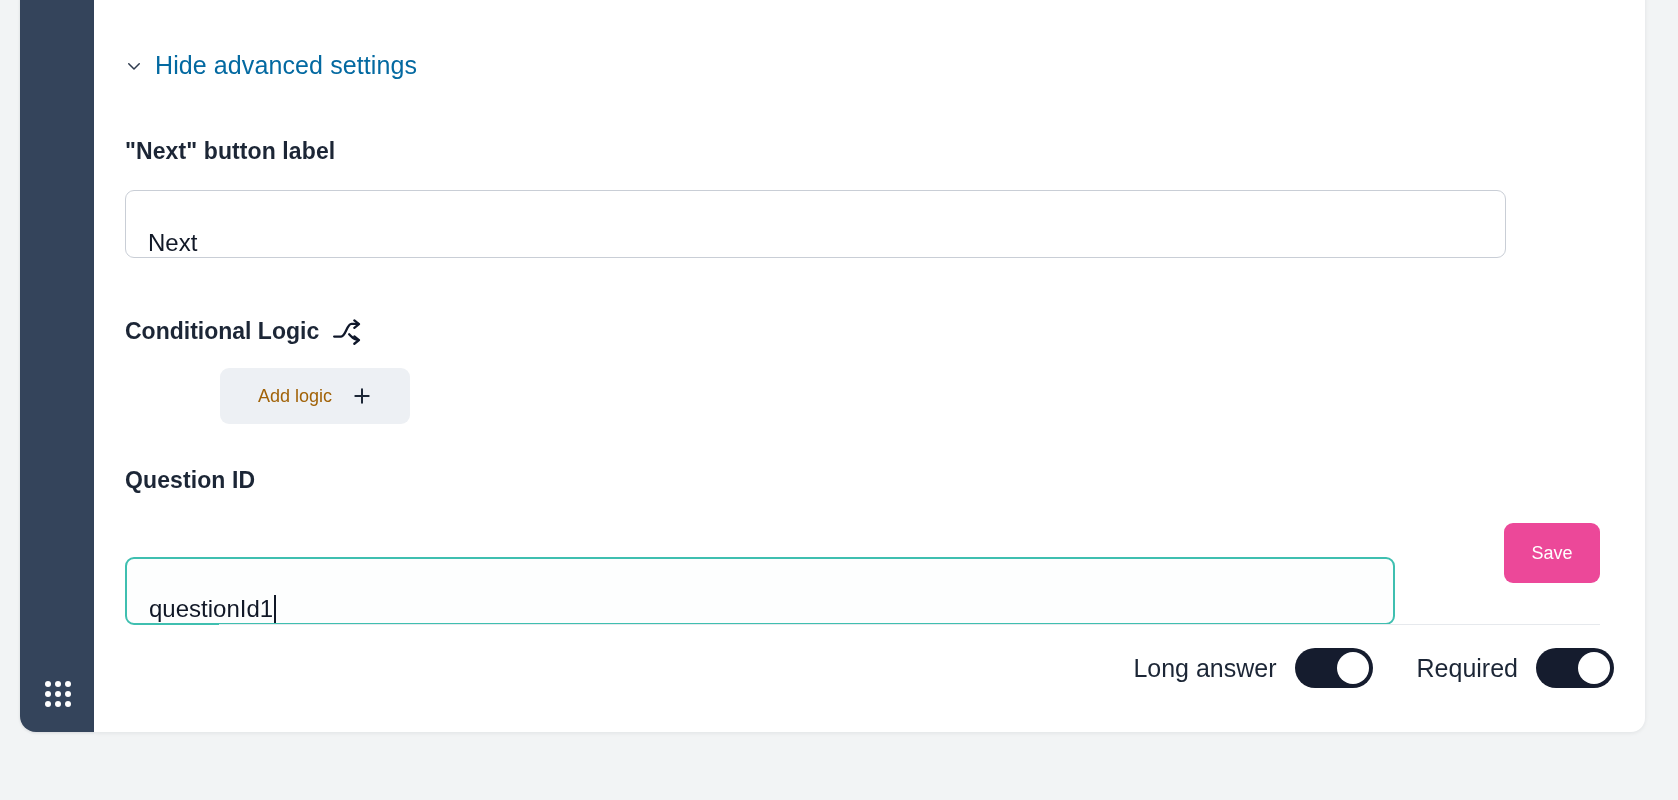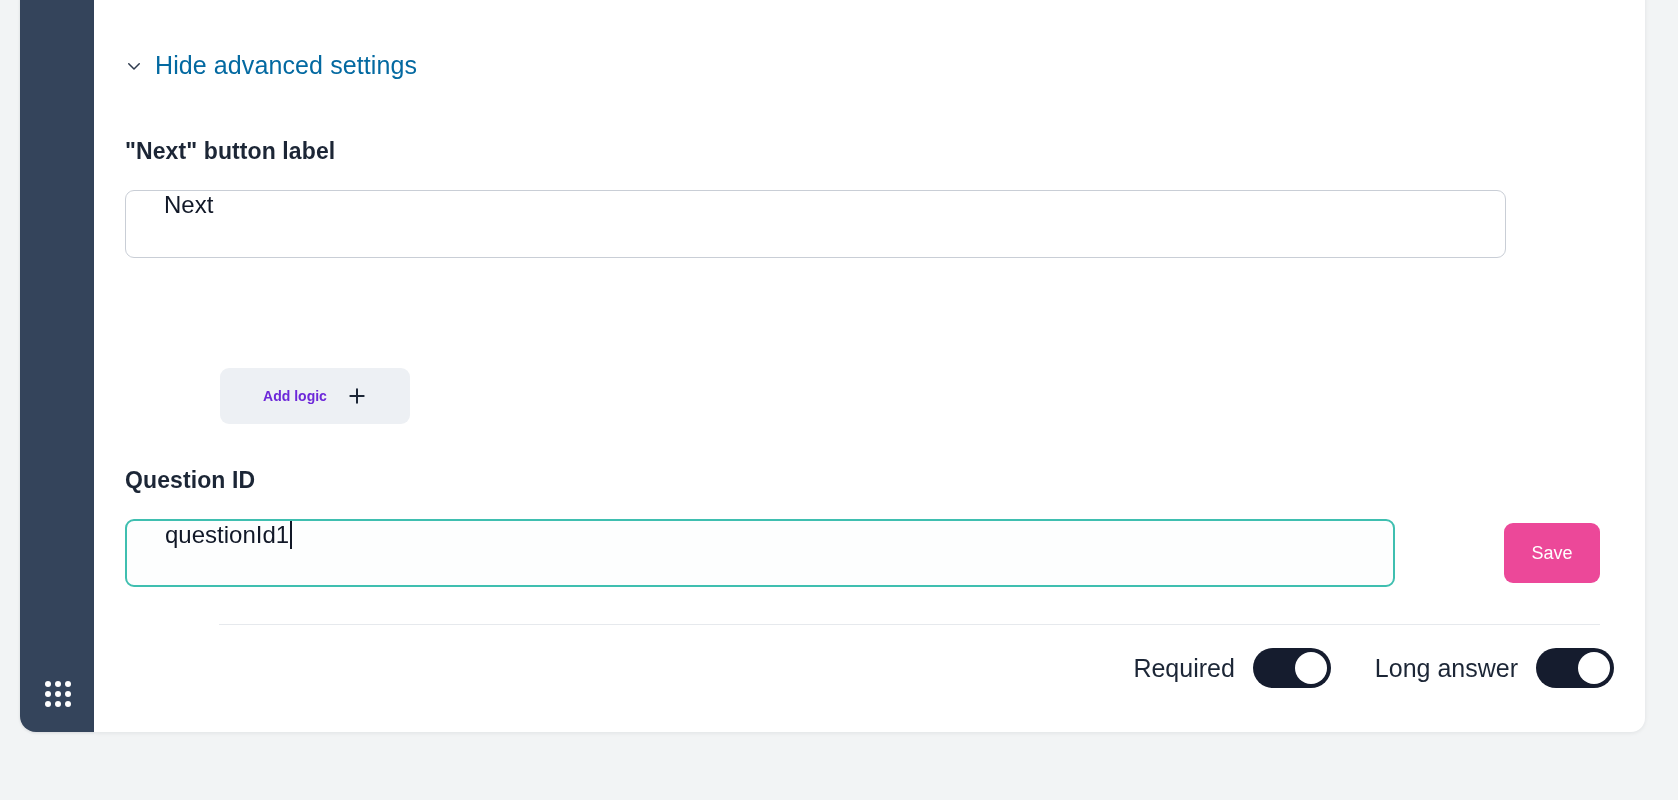--- a/index.html
+++ b/index.html
@@ -96,28 +96,29 @@
   }
 
   
   .field {
     position: absolute;
     background: #ffffff;
     border: 1.5px solid #c9ced6;
     border-radius: 9px;
     font-size: 24px;
     color: #111827;
-    padding: 0 38px;
-    display: flex;
-    align-items: flex-start;
+    padding: 0 22px;
+    display: flex;
+    align-items: flex-end;
     font-family: "Liberation Sans", sans-serif;
   }
   .field.focused {
     border: 2px solid #3fbfb0;
     background: #fdfefe;
+    margin-top: 38px;
   }
   .caret {
     display: inline-block;
     width: 1.5px;
     height: 28px;
     background: #111827;
     margin-left: 1px;
   }
 
   
@@ -146,23 +147,23 @@
     border: none;
     border-radius: 9px;
     display: flex;
     align-items: center;
     justify-content: center;
     gap: 20px;
     cursor: pointer;
     font-family: "Liberation Sans", sans-serif;
   }
   .add-logic .t {
-    font-size: 14px;
-    font-weight: bold;
-    color: #6d28d9;
+    font-size: 18px;
+    font-weight: normal;
+    color: #a16207;
   }
   .plus-icon { width: 20px; height: 20px; display: block; color: #1c2636; }
 
   
   .save-btn {
     position: absolute;
     left: 1410px;
     top: 535px;
     width: 96px;
     height: 60px;
@@ -250,20 +251,31 @@
       </span>
       <span class="txt">Hide advanced settings</span>
     </div>
 
     <div class="label" style="left:31px; top:150px;">"Next" button label</div>
 
     <div class="field" style="left:31px; top:202px; width:1381px; height:68px;" title="Next">
       <span>Next</span>
     </div>
 
+    <div class="cl-head">
+      <span class="t">Conditional Logic</span>
+      <span class="split-icon">
+        <svg viewBox="0 0 26 22" fill="none" stroke="currentColor" stroke-width="2" stroke-linecap="round" stroke-linejoin="round" width="30" height="26">
+          <path d="M1 15 H7 C11 15 12 4 16 4 H22"></path>
+          <polyline points="18.5 1 22.5 4.2 18.5 7.4"></polyline>
+          <path d="M14 13 C17 16 18 18 22 18"></path>
+          <polyline points="18.5 14.8 22.5 18 18.5 21.2"></polyline>
+        </svg>
+      </span>
+    </div>
 
     <button class="add-logic">
       <span class="t">Add logic</span>
       <span class="plus-icon">
         <svg viewBox="0 0 24 24" fill="none" stroke="currentColor" stroke-width="2.4" stroke-linecap="round" width="20" height="20">
           <line x1="12" y1="4" x2="12" y2="20"></line>
           <line x1="4" y1="12" x2="20" y2="12"></line>
         </svg>
       </span>
     </button>
@@ -275,29 +287,29 @@
         <span class="caret"></span>
     </div>
 
     <button class="save-btn">Save</button>
 
     <div class="divider"></div>
 
     <div class="toggle-row">
 
       <div class="toggle-group">
+        <span class="t">Long answer</span>
+        <span class="switch">
+          <span class="knob"></span>
+        </span>
+      </div>
+
+      <div class="toggle-group">
         <span class="t">Required</span>
         <span class="switch">
           <span class="knob"></span>
         </span>
       </div>
 
-      <div class="toggle-group">
-        <span class="t">Long answer</span>
-        <span class="switch">
-          <span class="knob"></span>
-        </span>
-      </div>
-
     </div>
 
   </div>
 </div>
 
 </body></html>

